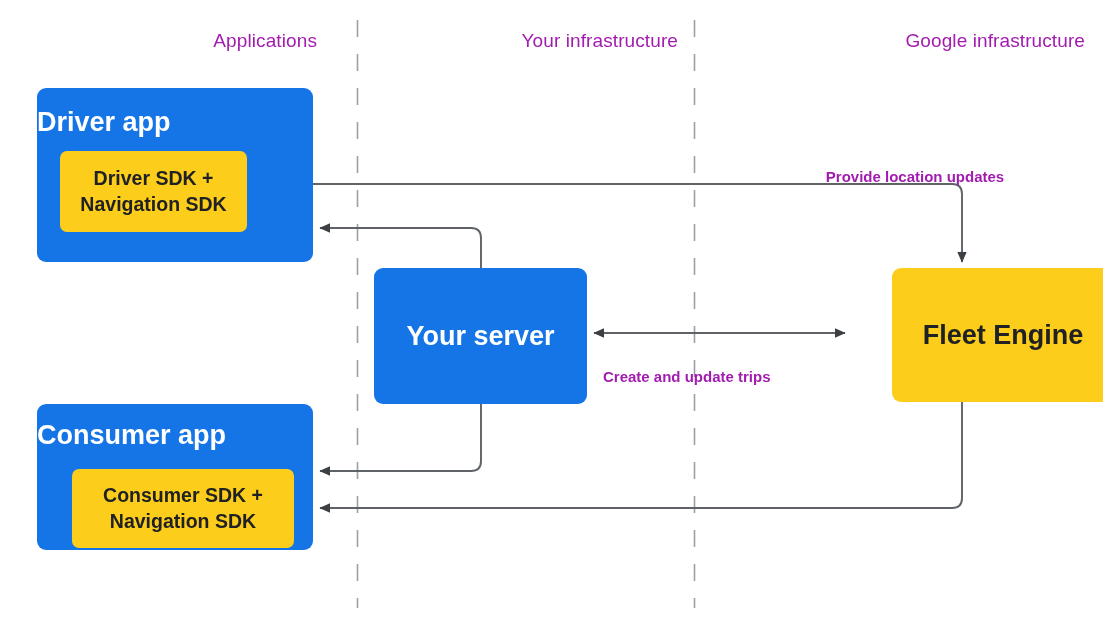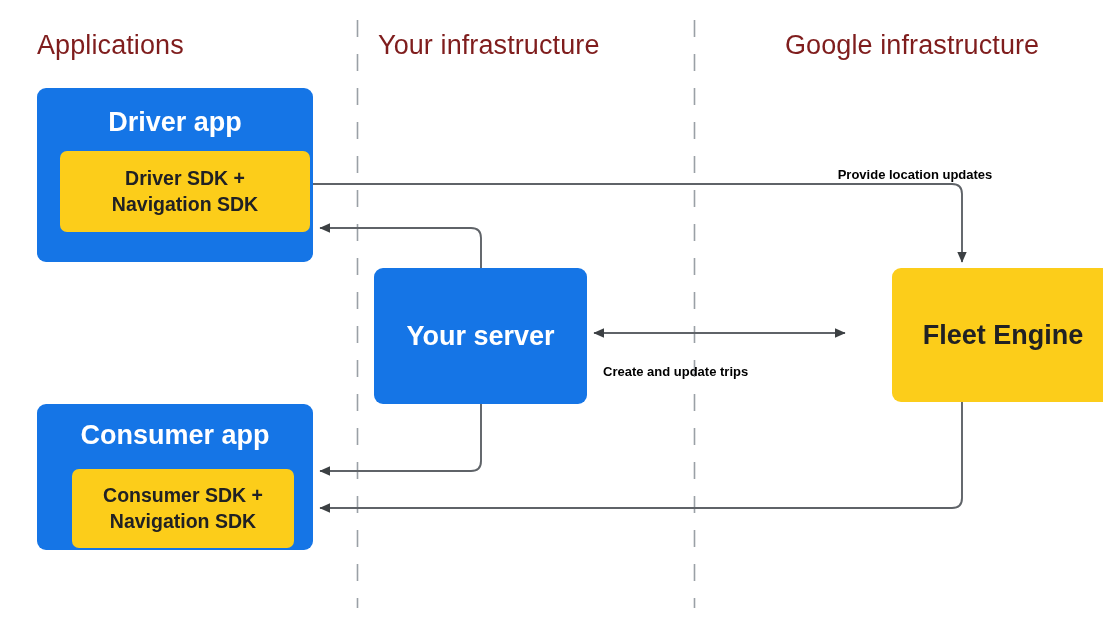--- a/index.html
+++ b/index.html
@@ -19,39 +19,39 @@
   }
   svg.layer {
     position: absolute;
     top: 0;
     left: 0;
     width: 1103px;
     height: 635px;
   }
   .col-header {
     position: absolute;
-    text-align: left;
-    color: #7f1d1d;
-    font-size: 27px;
+    text-align: right;
+    color: #a21caf;
+    font-size: 19px;
     font-weight: 400;
     letter-spacing: 0.1px;
     white-space: nowrap;
     font-family: "Liberation Sans", sans-serif;
   }
   .app-box {
     position: absolute;
     background: #1575e6;
     border-radius: 9px;
     box-sizing: border-box;
   }
   .app-title {
     position: absolute;
     left: 0;
     right: 0;
-    text-align: center;
+    text-align: left;
     color: #ffffff;
     font-size: 27px;
     font-weight: bold;
     white-space: nowrap;
     font-family: "Liberation Sans", sans-serif;
   }
   .sdk-box {
     position: absolute;
     background: #fccd1a;
     border-radius: 7px;
@@ -82,22 +82,22 @@
     text-align: center;
     font-size: 27px;
     font-weight: bold;
     white-space: nowrap;
     font-family: "Liberation Sans", sans-serif;
   }
   .plain-box.blue .plain-box-label { color: #ffffff; }
   .plain-box.yellow .plain-box-label { color: #202124; }
   .edge-label {
     position: absolute;
-    color: #000000;
-    font-size: 13px;
+    color: #a21caf;
+    font-size: 15px;
     font-weight: bold;
     white-space: nowrap;
     line-height: 1.42;
     font-family: "Liberation Sans", sans-serif;
   }
   .edge-label.center { text-align: center; }
   .edge-label.left { text-align: left; }
 </style>
 </head>
 <body>
@@ -124,21 +124,21 @@
 
     <path d="M 594 333 L 845 333" fill="none" stroke="#5f6368" stroke-width="1.9" marker-start="url(#arrowhead)" marker-end="url(#arrowhead)"></path>
 
     <path d="M 481 404 L 481 461 Q 481 471 471 471 L 320 471" fill="none" stroke="#5f6368" stroke-width="1.9" marker-end="url(#arrowhead)"></path>
 
     <path d="M 962 402 L 962 498 Q 962 508 952 508 L 320 508" fill="none" stroke="#5f6368" stroke-width="1.9" marker-end="url(#arrowhead)"></path>
   </svg>
 
   <div class="app-box" style="left:37px; top:88px; width:276px; height:174px;">
     <div class="app-title" style="top:19px;">Driver app</div>
-    <div class="sdk-box" style="left:23px; top:63px; width:250px; height:81px;">
+    <div class="sdk-box" style="left:23px; top:63px; width:187px; height:81px;">
       <div class="sdk-label">
         <span>Driver SDK +</span><br>
         <span>Navigation SDK</span>
       </div>
     </div>
   </div>
 
   <div class="app-box" style="left:37px; top:404px; width:276px; height:146px;text-decoration:underline;">
     <div class="app-title" style="top:16px;">Consumer app</div>
     <div class="sdk-box" style="left:35px; top:65px; width:222px; height:79px;">

